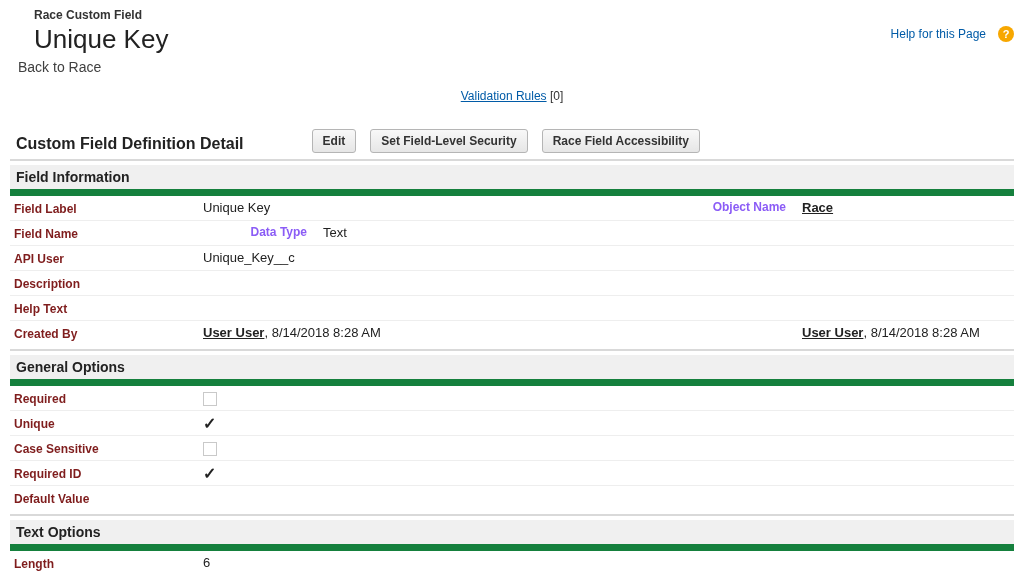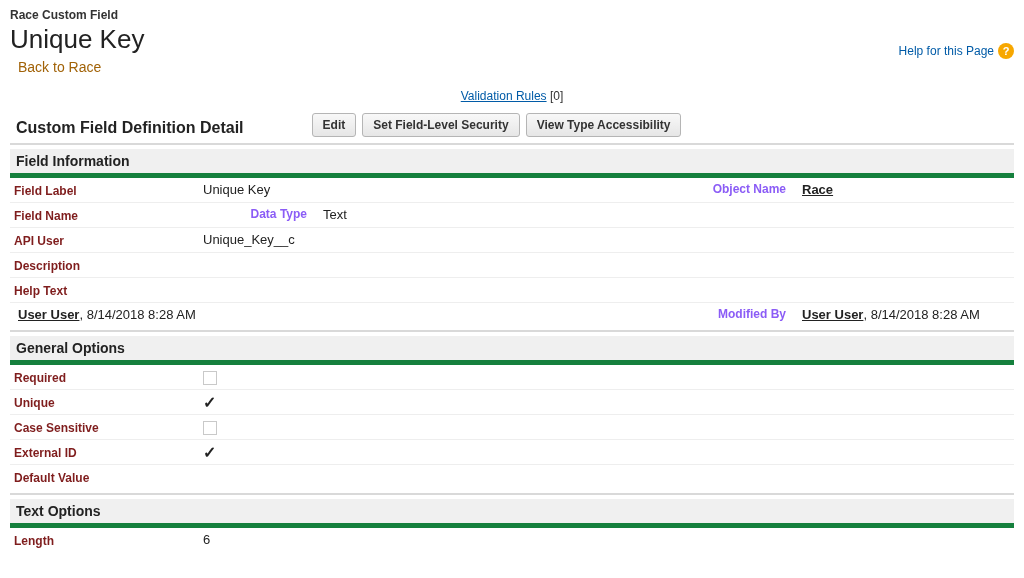--- a/index.html
+++ b/index.html
@@ -8,55 +8,56 @@
     padding: 8px 10px;
     font-family: Arial, Helvetica, sans-serif;
     font-size: 13px;
     color: #222;
     background: #fff;
     width: 1024px;
   }
   .header-row {
     display: flex;
     justify-content: space-between;
-    align-items: flex-end;
+    align-items: center;
+    margin-left: 24px;
   }
   .header-left .object-type {
     font-size: 12px;
     font-weight: bold;
     color: #333;
   }
   .header-left h1 {
     margin: 2px 0 4px 0;
     font-size: 26px;
     font-weight: normal;
     color: #222;
   }
   .help-link {
     font-size: 12px;
     color: #015ba7;
     display: flex;
     align-items: center;
-    gap: 4px;
+    gap: 12px;
     text-decoration: none;
   }
   .help-icon {
     display: inline-flex;
     width: 16px; height: 16px;
     border-radius: 50%;
     background: #f7a700;
     color: #fff;
     font-weight: bold;
     font-size: 11px;
     align-items: center;
     justify-content: center;
   }
   .back-link {
     font-size: 14px;
-    color: #a16207;
+    color: #404040;
     text-decoration: none;
     margin-left: 8px;
   }
   .val-rules-row {
     text-align: center;
     margin: 14px 0 10px 0;
     font-size: 12px;
   }
   .val-rules-row a {
     color: #015ba7;
@@ -80,33 +81,33 @@
     font-family: inherit;
     font-size: 12px;
     font-weight: bold;
     color: #333;
     background: linear-gradient(#f8f8f8, #e6e6e6);
     border: 1px solid #b5b5b5;
     border-radius: 3px;
     padding: 4px 10px;
     cursor: pointer;
   }
-  .btn-group { display: flex; gap: 6px; margin-left: 50px; }
+  .btn-group { display: flex; gap: 14px; margin-left: 50px; margin-top: 16px; }
 
   .section-hr {
     border: none;
     border-top: 2px solid #d9d9d9;
     margin: 4px 0 4px 0;
   }
   .section-bar {
     background: #f0f0f0;
     font-weight: bold;
     font-size: 14px;
     padding: 4px 6px;
-    border-bottom: 5px solid #15803d;
+    border-bottom: 7px solid #15803d;
   }
   .row {
     display: flex;
     border-bottom: 1px solid #eee;
   }
   .row.no-border { border-bottom: none; }
   .cell-label {
     width: 185px;
     text-align: left;
     padding: 6px 8px 4px 4px;
@@ -174,21 +175,21 @@
 <div class="val-rules-row">
   <a href="#">Validation Rules</a>
   <span class="count">[0]</span>
 </div>
 
 <div class="title-bar">
   <h2>Custom Field Definition Detail</h2>
   <div class="btn-group">
     <button class="btn">Edit</button>
     <button class="btn">Set Field-Level Security</button>
-    <button class="btn">View Type Accessibility</button>
+    <button class="btn">Race Field Accessibility</button>
   </div>
 </div>
 
 <hr class="section-hr">
 
 <div class="section-bar">Field Information</div>
 
 <div class="row">
   <div class="cell-label">Field Label</div>
   <div class="cell-value">Unique Key</div>
@@ -212,24 +213,24 @@
   <div class="cell-label2"></div>
     <div class="cell-value2"></div>
 </div>
 <div class="row">
   <div class="cell-label">Help Text</div>
   <div class="cell-value"></div>
   <div class="cell-label2"></div>
     <div class="cell-value2"></div>
 </div>
 <div class="row no-border">
+  <div class="cell-label">Created By</div>
   <div class="cell-value">
     <a href="#" class="ul">User User</a><span>, 8/14/2018 8:28 AM</span>
   </div>
-  <div class="cell-label2">Modified By</div>
   <div class="cell-value2">
     <a href="#" class="ul">User User</a><span>, 8/14/2018 8:28 AM</span>
   </div>
 </div>
 
 <hr class="section-hr">
 
 <div class="section-bar">General Options</div>
 
 <div class="row">
@@ -238,21 +239,21 @@
 </div>
 <div class="row">
   <div class="cell-label">Unique</div>
   <div class="cell-value"><span class="chk checked"></span></div>
 </div>
 <div class="row">
   <div class="cell-label">Case Sensitive</div>
   <div class="cell-value"><span class="chk"></span></div>
 </div>
 <div class="row">
-  <div class="cell-label">External ID</div>
+  <div class="cell-label">Required ID</div>
   <div class="cell-value"><span class="chk checked"></span></div>
 </div>
 <div class="row no-border">
   <div class="cell-label">Default Value</div>
   <div class="cell-value"></div>
 </div>
 
 <hr class="section-hr">
 
 <div class="section-bar">Text Options</div>

